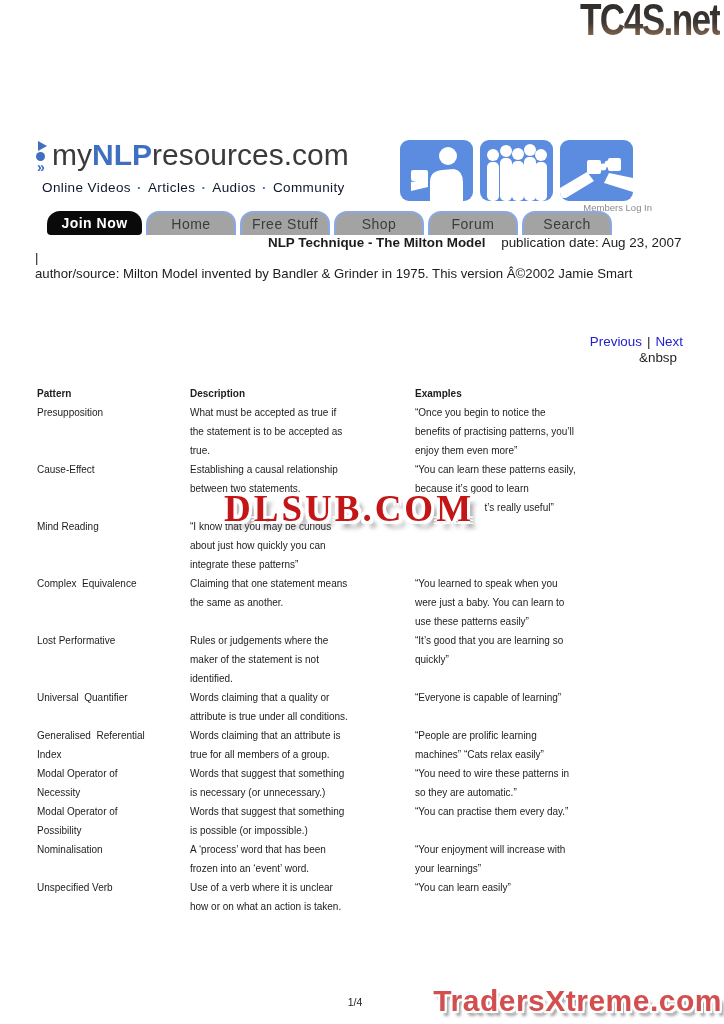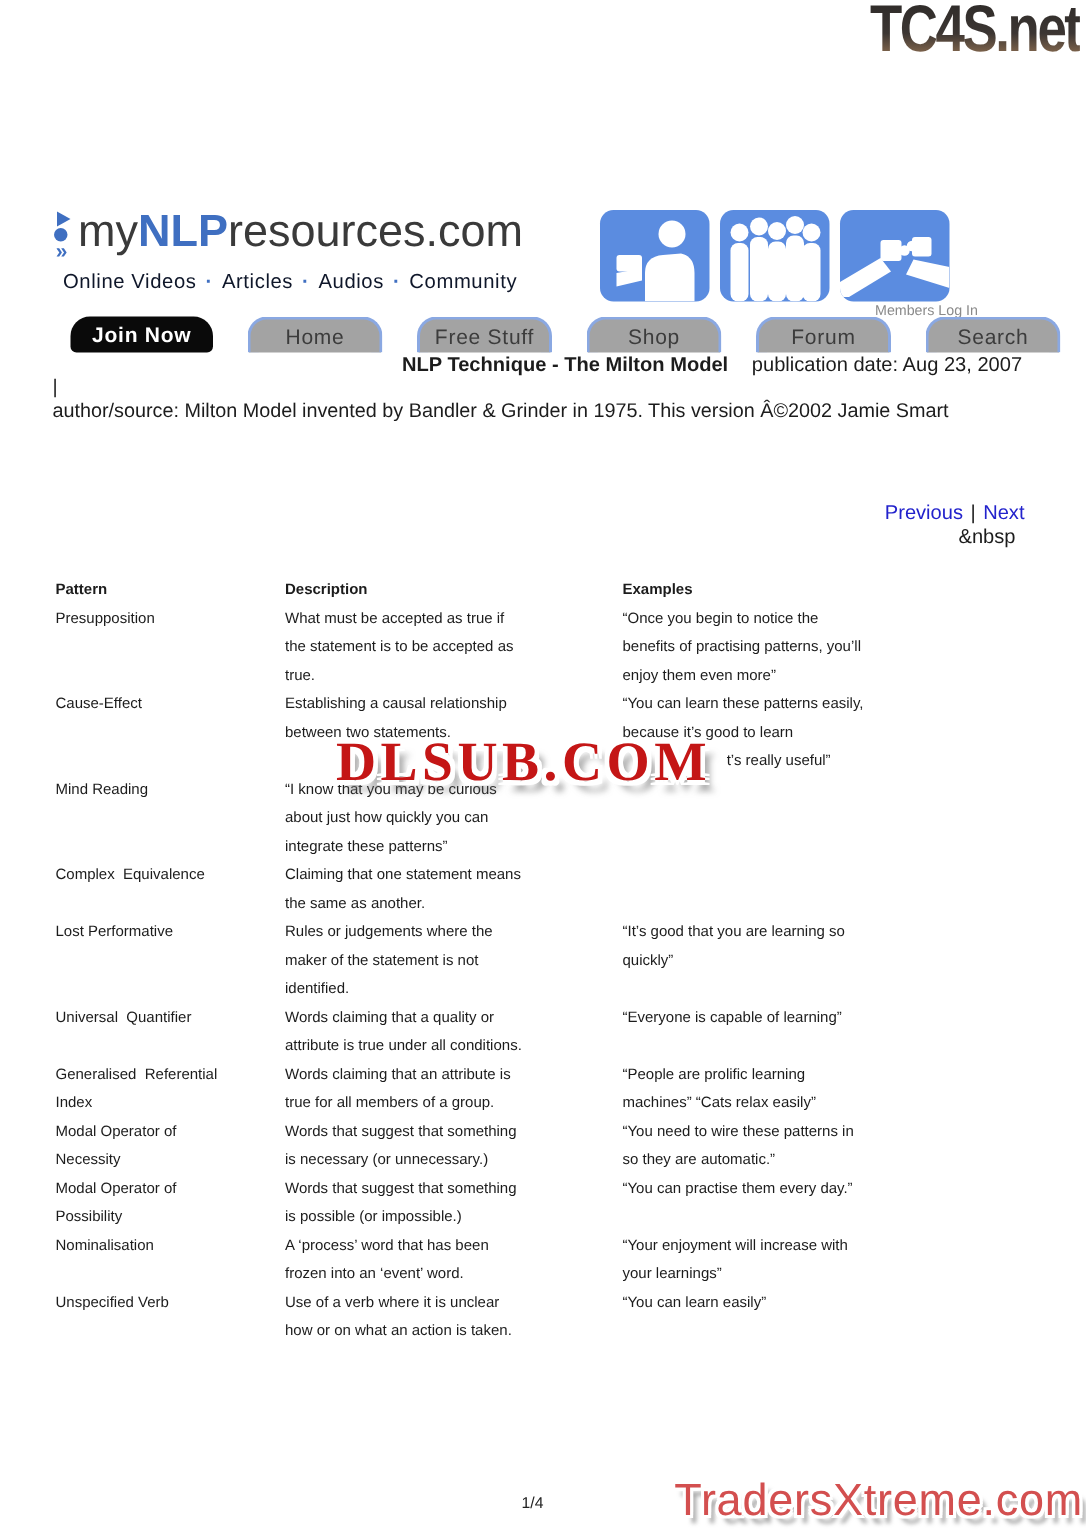--- a/index.html
+++ b/index.html
@@ -25,21 +25,21 @@
   .logo-text{font-size:30px;line-height:34px;color:var(--logo_dark);letter-spacing:0;}
   .logo-text .lg-nlp{color:var(--logo_blue);font-weight:bold;}
   .tagline{position:absolute;left:42px;top:180px;font-size:13.5px;color:#0f172a;letter-spacing:.4px;}
   .tagline span+span::before{content:"\00b7";color:var(--logo_blue);font-weight:bold;margin:0 6px;}
   
   .tiles{position:absolute;left:400px;top:140px;display:flex;gap:7px;}
   .tile{width:73px;height:61px;background:var(--tile_blue);border-radius:9px;overflow:hidden;cursor:pointer;}
   .tile svg{display:block;}
   .members{position:absolute;left:400px;top:202px;width:252px;text-align:right;font-size:9.5px;color:#8a8a8a;cursor:pointer;}
   
-  .tabs{position:absolute;left:47px;top:211px;display:flex;gap:23px;height:24px;font-size:14px;}
+  .tabs{position:absolute;left:47px;top:211px;display:flex;gap:4px;height:24px;font-size:14px;}
   .tab{box-sizing:border-box;width:90px;background:#a3a3a3;border:2px solid var(--tab_border);border-bottom:none;
        border-radius:13px 13px 0 0;display:flex;align-items:center;justify-content:center;
        color:#3c3c3c;letter-spacing:.5px;cursor:pointer;}
   .tab.active{width:95px;background:#0a0a0a;color:#fff;font-weight:bold;border:none;border-radius:13px 13px 4px 4px;}
   
   .title-line{position:absolute;left:268px;top:235px;font-size:13.4px;white-space:nowrap;}
   .t-bold{font-weight:bold;}
   .t-meta{margin-left:12px;}
   .pipe{position:absolute;left:35px;top:250px;font-size:13.2px;}
   .author{position:absolute;left:35px;top:266px;font-size:13.2px;white-space:nowrap;}
@@ -57,21 +57,21 @@
   .dlsub{
     position:absolute;left:224px;top:487px;
     font-family:"Liberation Serif",serif;font-weight:bold;font-size:37px;letter-spacing:3px;
     color:var(--dlsub_red);
     text-shadow:-3px -3px 0 #fff,3px -3px 0 #fff,-3px 3px 0 #fff,3px 3px 0 #fff,
                 -3px 0 0 #fff,3px 0 0 #fff,0 -3px 0 #fff,0 3px 0 #fff,
                 6px 7px 4px rgba(110,110,110,.6);
   }
   .traders{
     position:absolute;right:2px;top:984px;
-    font-weight:normal;font-size:30px;letter-spacing:.5px;color:var(--traders_red);
+    font-weight:bold;font-size:30px;letter-spacing:.5px;color:var(--traders_red);
     text-shadow:-2px -2px 0 #fff,2px -2px 0 #fff,-2px 2px 0 #fff,2px 2px 0 #fff,
                 -2px 0 0 #fff,2px 0 0 #fff,0 -2px 0 #fff,0 2px 0 #fff,
                 4px 5px 3px rgba(125,125,125,.75);
   }
   .pageno{position:absolute;left:338px;top:996px;width:34px;text-align:center;font-size:10.5px;color:#222;}
 </style>
 </head>
 <body>
 
 <div id="page">
@@ -180,20 +180,23 @@
       <div class="cell">Mind Reading</div>
       <div class="cell">“I know that you may be curious
 about just how quickly you can
 integrate these patterns”</div>
     </div>
 
     <div class="trow">
       <div class="cell">Complex  Equivalence</div>
       <div class="cell">Claiming that one statement means
 the same as another.</div>
+      <div class="cell">“You learned to speak when you
+were just a baby. You can learn to
+use these patterns easily”</div>
     </div>
 
     <div class="trow">
       <div class="cell">Lost Performative</div>
       <div class="cell">Rules or judgements where the
 maker of the statement is not
 identified.</div>
       <div class="cell">“It’s good that you are learning so
 quickly”</div>
     </div>

